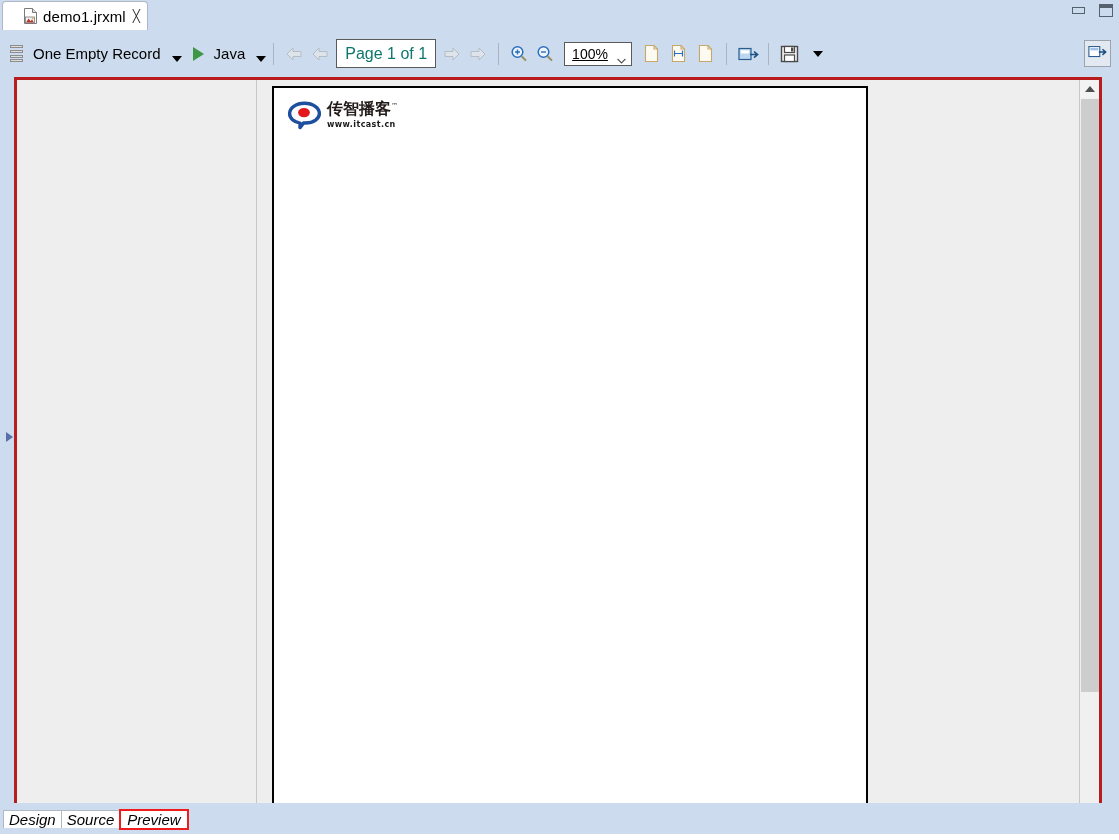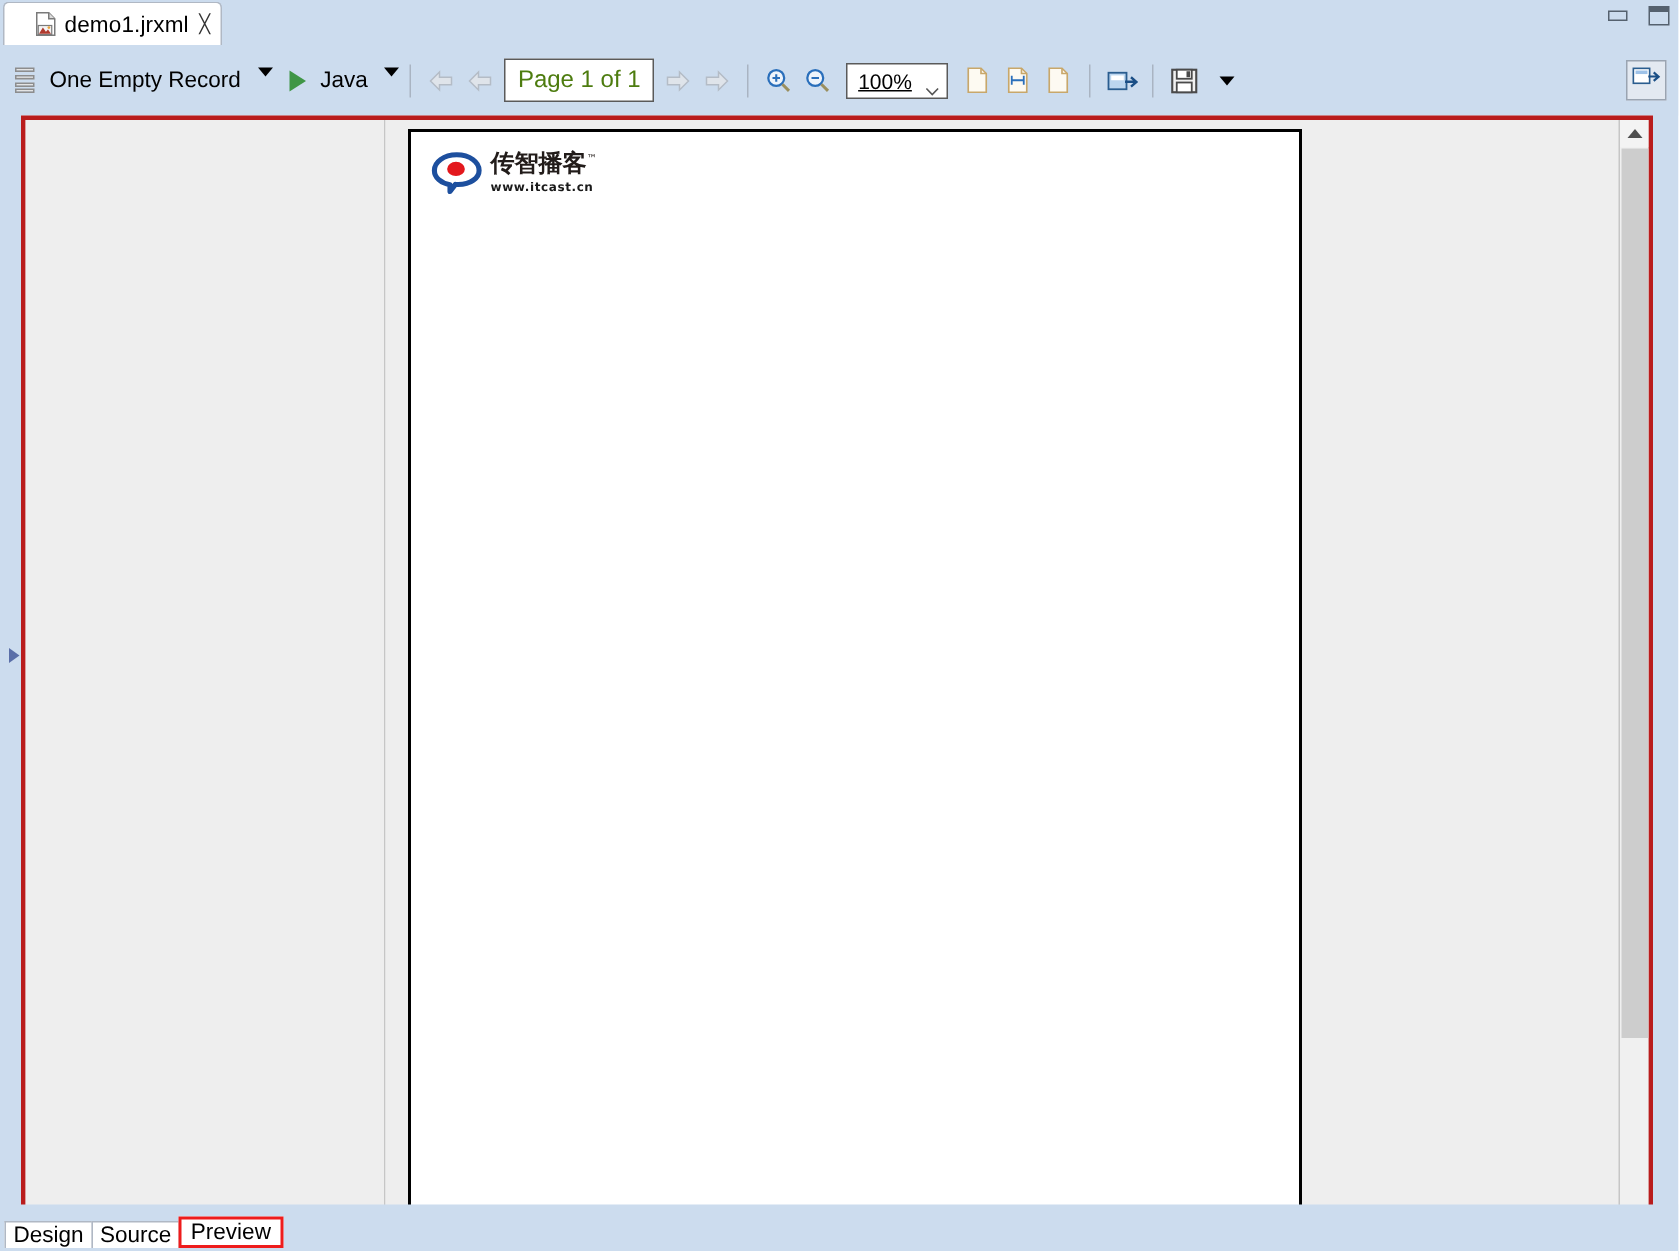--- a/index.html
+++ b/index.html
@@ -84,21 +84,21 @@
     position: absolute;
     left: 0; top: 30px;
     width: 1119px;
     height: 47px;
     background: #ccdcee;
     display: flex;
     align-items: center;
     padding-left: 10px;
     box-sizing: border-box;
   }
-  .tb-item { display: flex; align-items: flex-start; }
+  .tb-item { display: flex; align-items: flex-end; }
   .tb-sep {
     width: 1px;
     height: 22px;
     background: #a9b4c2;
     margin: 0 7px;
   }
   .datasource-icon {
     width: 13px; height: 17px;
     margin-right: 10px;
     position: relative;
@@ -138,21 +138,21 @@
   .page-box {
     border: 1px solid #5a5a5a;
     background: #ffffff;
     height: 29px;
     display: flex;
     align-items: center;
     padding: 0 8px;
     margin: 0 3px;
     box-sizing: border-box;
   }
-  .page-box span { font-size: 16px; color: #4d7c0f; white-space: nowrap; }
+  .page-box span { font-size: 16px; color: #0f766e; white-space: nowrap; }
   .zoom-btn {
     width: 20px; height: 20px;
     margin: 0 3px;
     position: relative;
   }
   .zoom-combo {
     border: 1px solid #5a5a5a;
     background: #ffffff;
     height: 24px;
     width: 68px;
@@ -323,22 +323,23 @@
     position: absolute;
     left: 0; top: 803px;
     width: 1119px;
     height: 37px;
     background: #ccdcee;
   }
   .btabs {
     position: absolute;
     left: 3px; top: 3px;
     display: flex;
-    align-items: flex-end;
+    align-items: center;
     height: 26px;
+    font-style: italic;
   }
   .btab {
     background: #ffffff;
     border: 1px solid #b0b8c4;
     border-bottom: none;
     display: flex;
     align-items: center;
     padding: 0 5px;
     font-size: 15px;
     color: #000;

